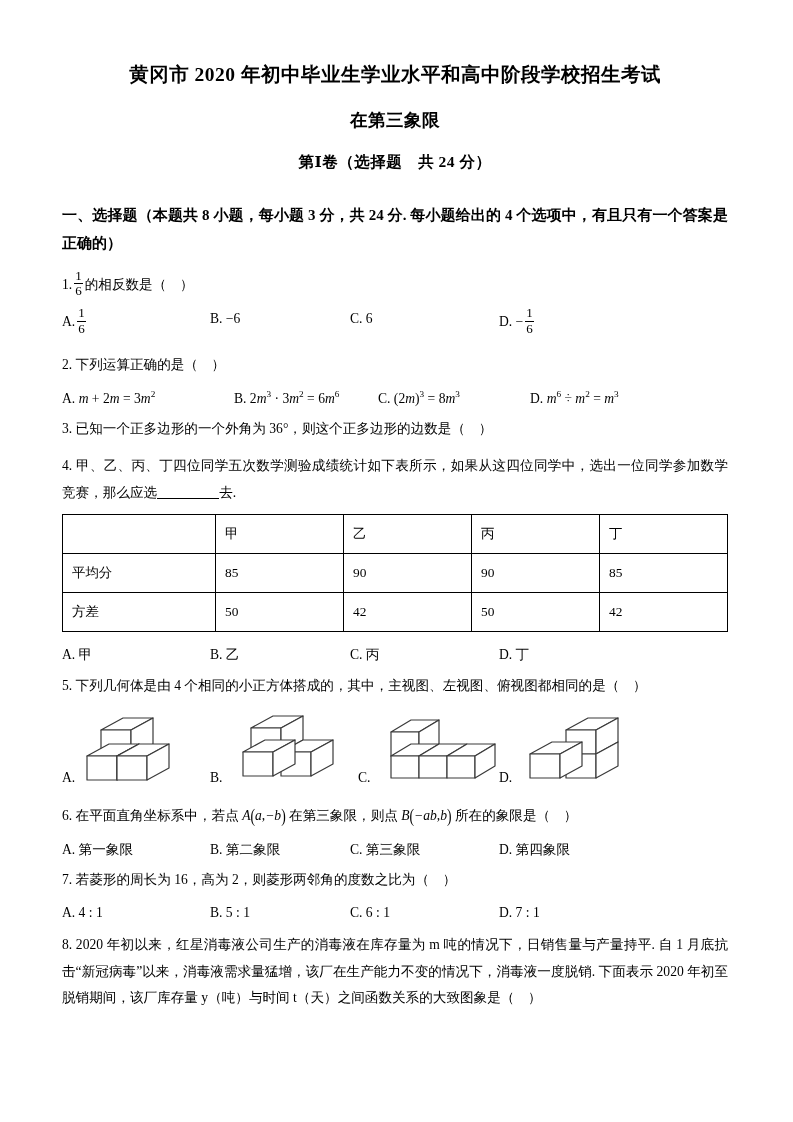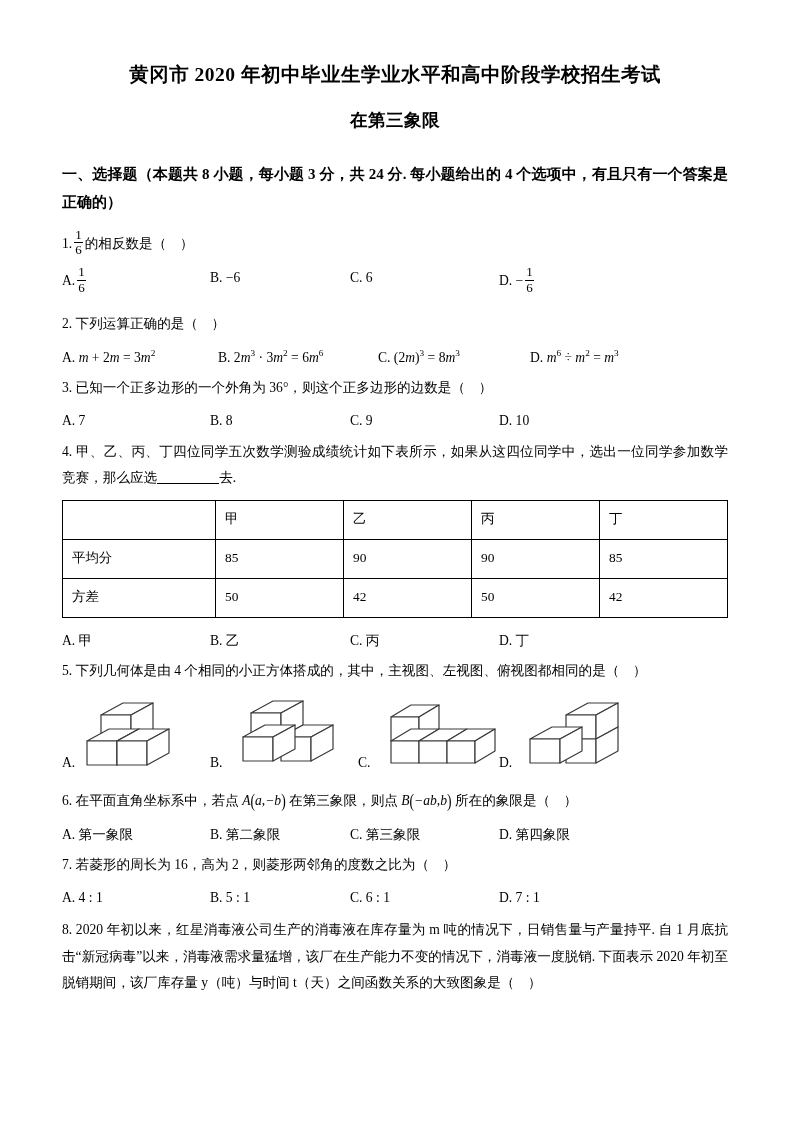--- a/index.html
+++ b/index.html
@@ -151,50 +151,45 @@
   .fig-svg { position: absolute; bottom: 3px; }
 </style>
 </head>
 <body>
 
 <div class="page">
   <div class="content">
 
     <div class="doc-title">黄冈市 2020 年初中毕业生学业水平和高中阶段学校招生考试</div>
     <div class="doc-subtitle">在第三象限</div>
+    <div class="section-title">第Ⅰ卷（选择题　共 24 分）</div>
     <div class="section-intro">一、选择题（本题共 8 小题，每小题 3 分，共 24 分. 每小题给出的 4 个选项中，有且只有一个答案是正确的）</div>
 
     <div class="q">
       <span class="q-stem"><span>1.</span><span class="frac"><span class="top">1</span><span class="bar"></span><span class="bot">6</span></span><span>的相反数是（　）</span></span>
       <span class="opts tall">
         <span class="opt c1"><span>A.</span><span class="frac"><span class="top">1</span><span class="bar"></span><span class="bot">6</span></span></span>
         <span class="opt c2">B. −6</span>
         <span class="opt c3">C. 6</span>
         <span class="opt c4"><span>D.</span>&nbsp;−<span class="frac"><span class="top">1</span><span class="bar"></span><span class="bot">6</span></span></span>
       </span>
     </div>
 
     <div class="q">
       <span class="q-stem">2. 下列运算正确的是（　）</span>
       <span class="opts">
         <span class="opt c1">A.&nbsp;<span class="mi">m</span> + 2<span class="mi">m</span> = 3<span class="mi">m</span><sup>2</sup></span>
-        <span class="opt" style="left:156px">B.&nbsp;2<span class="mi">m</span><sup>3</sup> · 3<span class="mi">m</span><sup>2</sup> = 6<span class="mi">m</span><sup>6</sup></span>
+        <span class="opt" style="left:172px">B.&nbsp;2<span class="mi">m</span><sup>3</sup> · 3<span class="mi">m</span><sup>2</sup> = 6<span class="mi">m</span><sup>6</sup></span>
         <span class="opt" style="left:316px">C.&nbsp;(2<span class="mi">m</span>)<sup>3</sup> = 8<span class="mi">m</span><sup>3</sup></span>
         <span class="opt" style="left:468px">D.&nbsp;<span class="mi">m</span><sup>6</sup> ÷ <span class="mi">m</span><sup>2</sup> = <span class="mi">m</span><sup>3</sup></span>
       </span>
     </div>
 
     <div class="q">
       <span class="q-stem">3. 已知一个正多边形的一个外角为 36°，则这个正多边形的边数是（　）</span>
-      <span class="opts">
-        <span class="opt c1">A. 7</span>
-        <span class="opt c2">B. 8</span>
-        <span class="opt c3">C. 9</span>
-        <span class="opt c4">D. 10</span>
-      </span>
     </div>
 
     <div class="q">
       <span class="q-stem"><span>4. 甲、乙、丙、丁四位同学五次数学测验成绩统计如下表所示，如果从这四位同学中，选出一位同学参加数学竞赛，那么应选</span><span class="blank-line"></span><span>去.</span></span>
 
       <table class="data-table">
         <tbody>
           <tr>
             <td class="first-col"></td>
             <td>甲</td>

